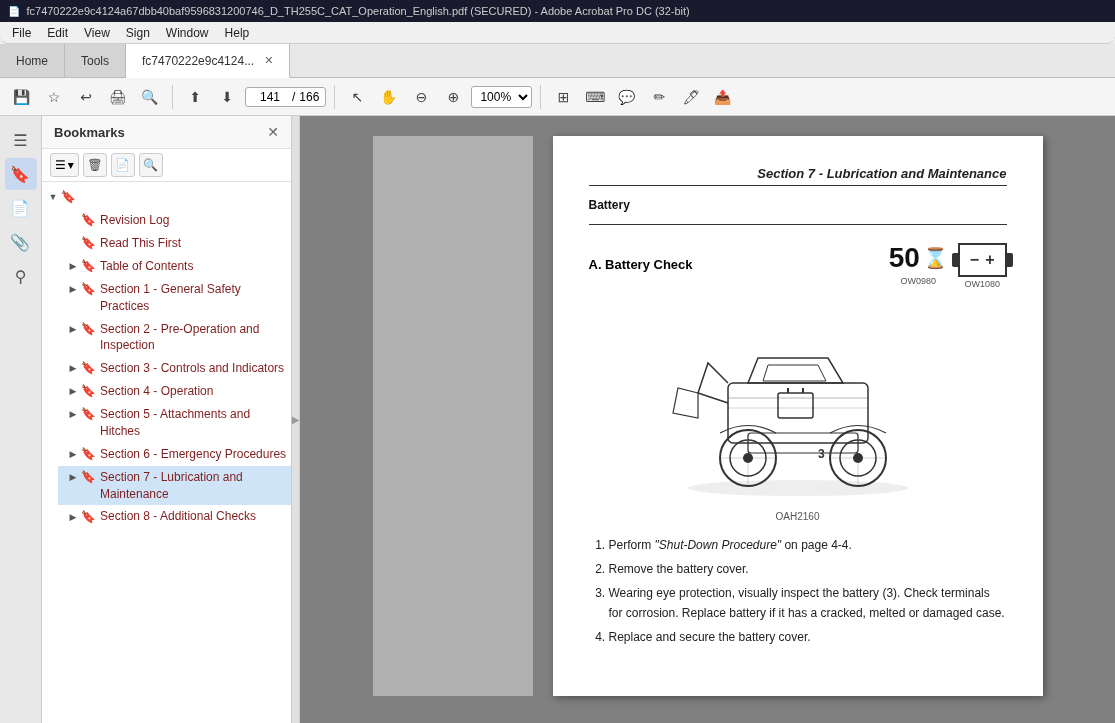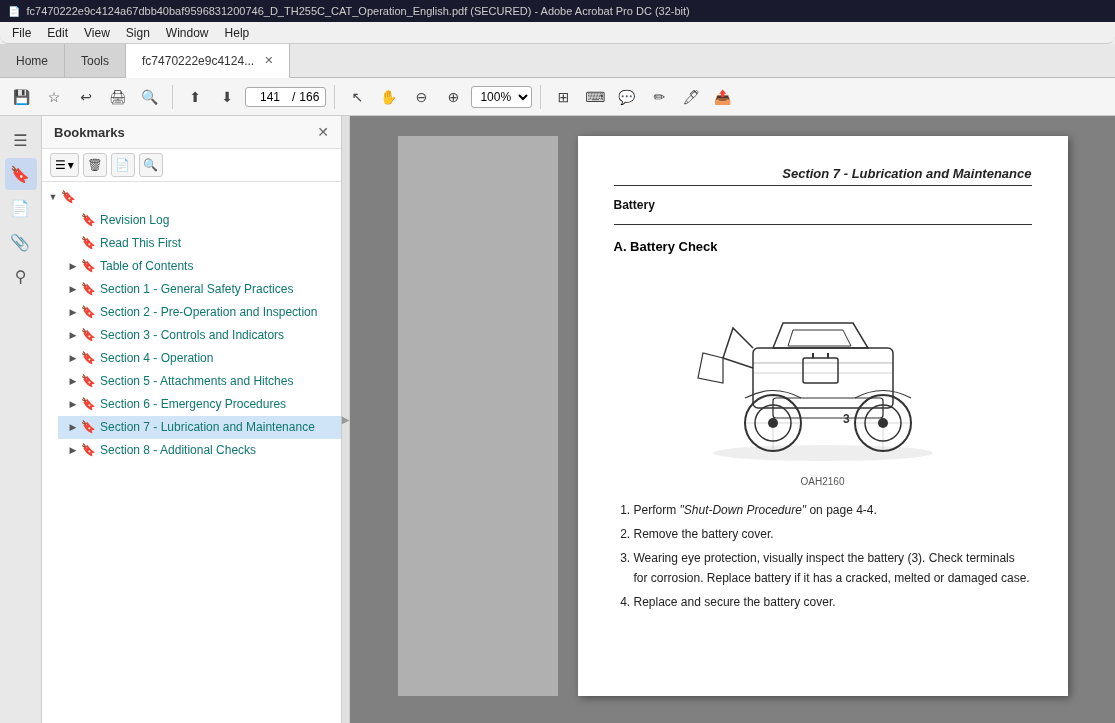--- a/index.html
+++ b/index.html
@@ -149,21 +149,21 @@
       border-radius: 4px;
       color: #555;
       font-size: 16px;
       border: none;
       background: transparent;
     }
     .sidebar-icon-btn.active { background: #c8d8f0; color: #1a5fa8; }
 
     
     .bookmarks-panel {
-      width: 300px;
+      width: 250px;
       background: #fff;
       border-right: 1px solid #ccc;
       display: flex;
       flex-direction: column;
       overflow: hidden;
     }
     .bookmarks-header {
       display: flex;
       align-items: center;
       justify-content: space-between;
@@ -250,21 +250,21 @@
       display: flex;
       align-items: center;
       justify-content: center;
       color: #1a5fa8;
       font-size: 12px;
       margin-right: 4px;
       margin-top: 1px;
     }
     .bm-label {
       font-size: 12px;
-      color: #0f766e;
+      color: #7f1d1d;
       line-height: 1.4;
     }
     .bm-root {
       padding-left: 4px;
     }
     .bm-root-label {
       font-size: 12px;
       color: #222;
       font-weight: normal;
     }
@@ -595,20 +595,40 @@
 
     <div class="pdf-page-right">
 
       <div class="pdf-section-header">Section 7 - Lubrication and Maintenance</div>
 
       <div class="pdf-battery-title">Battery</div>
       <hr class="pdf-divider">
 
       <div class="pdf-battery-check-row">
         <span class="pdf-battery-check-label">A. Battery Check</span>
+        <div class="pdf-battery-icons">
+
+          <div class="battery-icon-group">
+            <div class="battery-50-box">
+              <span class="battery-50-num">50</span>
+              <span class="battery-hourglass">⌛</span>
+            </div>
+            <div class="battery-caption">OW0980</div>
+          </div>
+
+          <div class="battery-icon-group">
+            <div style="margin-top:4px; display:flex; align-items:center; border: 2px solid #333; padding: 6px 10px; position:relative;">
+              <span style="font-size:16px; font-weight:bold; color:#333;">−</span>
+              <span style="font-size:16px; font-weight:bold; color:#333; margin-left:6px;">+</span>
+              <div style="position:absolute; left:-8px; top:50%; transform:translateY(-50%); width:6px; height:14px; background:#333; border-radius:2px 0 0 2px;"></div>
+              <div style="position:absolute; right:-8px; top:50%; transform:translateY(-50%); width:6px; height:14px; background:#333; border-radius:0 2px 2px 0;"></div>
+            </div>
+            <div class="battery-caption">OW1080</div>
+          </div>
+        </div>
       </div>
 
       <div class="pdf-machine-img">
         <div class="machine-svg-container">
 
           <svg width="300" height="200" viewBox="0 0 300 200">
 
             <ellipse cx="150" cy="185" rx="110" ry="8" fill="#ddd" opacity="0.5"></ellipse>
 
             <rect x="80" y="80" width="140" height="60" rx="5" fill="none" stroke="#333" stroke-width="1.5"></rect>

